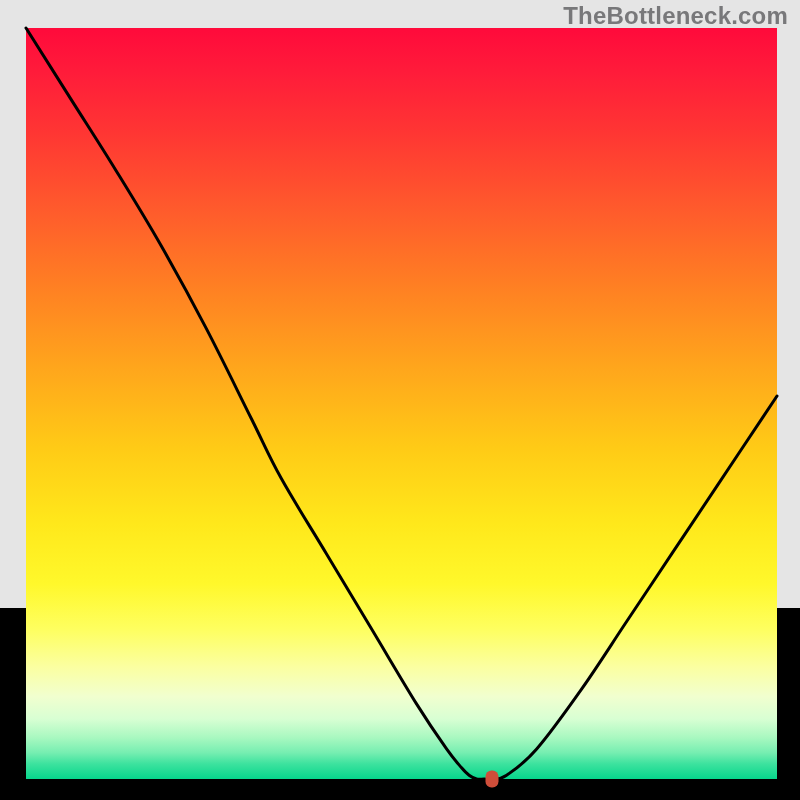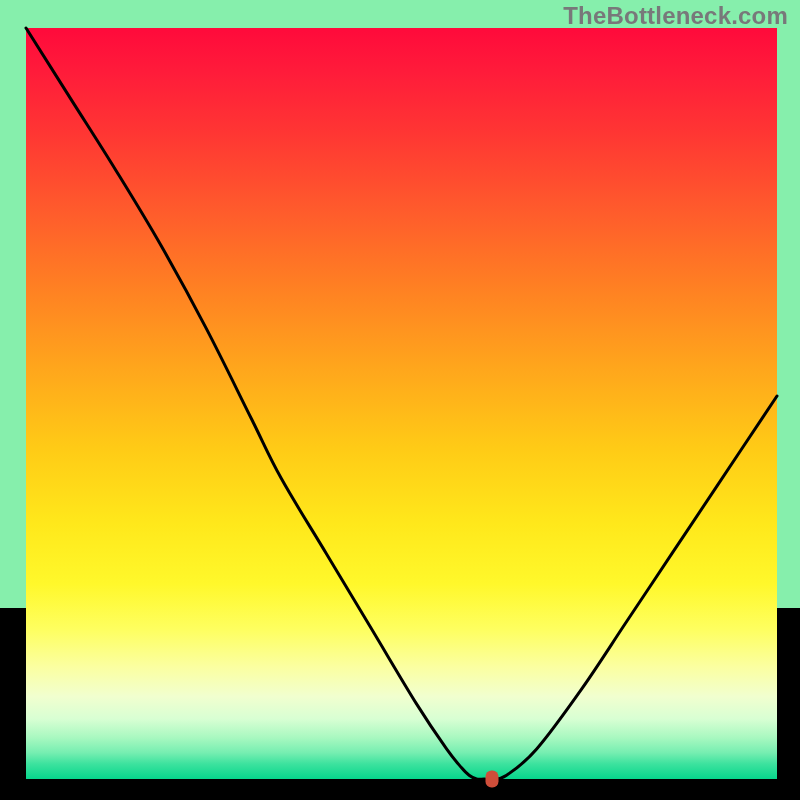--- a/index.html
+++ b/index.html
@@ -7,21 +7,21 @@
     padding: 0;
     width: 800px;
     height: 800px;
     background: #000;
     overflow: hidden;
   }
   .chart-container {
     position: relative;
     width: 800px;
     height: 608px;
-    background: #86efac;
+    background: #e5e5e5;
   }
   .watermark {
     position: absolute;
     top: 2px;
     right: 12px;
     font-family: Arial, Helvetica, sans-serif;
     font-size: 24px;
     font-weight: 600;
     color: #78787a;
     letter-spacing: 0.2px;

